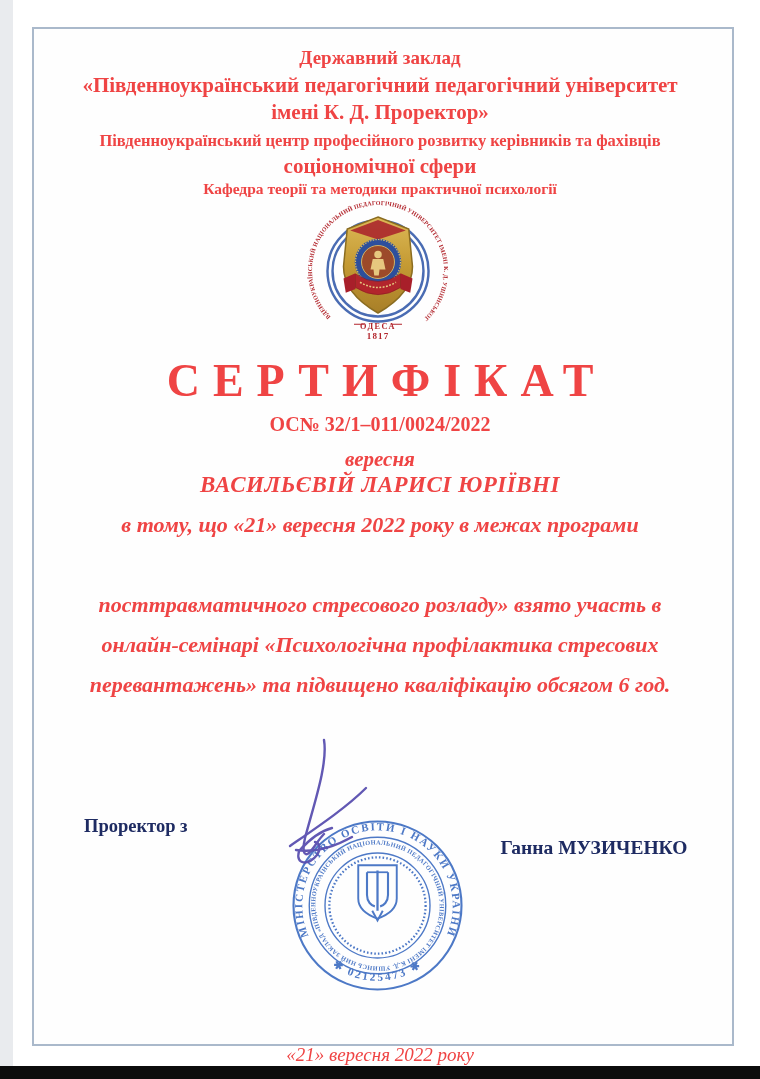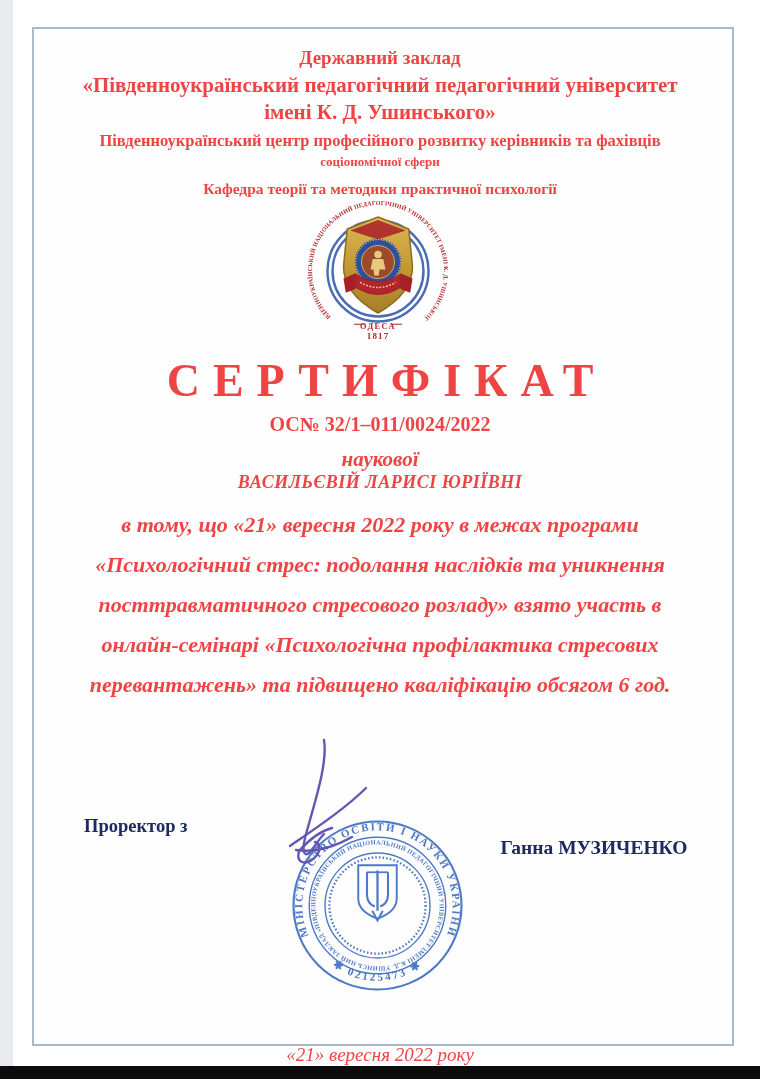--- a/index.html
+++ b/index.html
@@ -13,27 +13,27 @@
   .black-bar { position:absolute; left:0; bottom:0; width:760px; height:13px; background:#0c0c0c; }
   .frame {
     position:absolute; left:32px; top:27px; width:698px; height:1015px;
     border:2px solid #aab9cb; background:#fefefe;
   }
   .t { position:absolute; left:40px; width:680px; text-align:center; color:#ef4444; }
   .org1   { top:47px;  font-size:19px; font-weight:bold; }
   .org2   { top:73px;  font-size:21px; font-weight:bold; }
   .org3   { top:100px; font-size:21px; font-weight:bold; }
   .ctr1   { top:131px; font-size:16.5px; font-weight:bold; }
-  .ctr2   { top:154px; font-size:13px; font-weight:bold; }
+  .ctr2   { top:154px; font-size:21px; font-weight:bold; }
   .dept   { top:180px; font-size:15.5px; font-weight:bold; }
   .emblem { position:absolute; left:303px; top:196px; width:150px; height:150px; }
   .title  { top:354px; font-size:46px; font-weight:bold; letter-spacing:13px; padding-left:13px; box-sizing:border-box; }
   .number { top:413px; font-size:20px; font-weight:bold; }
   .issued { top:447px; font-size:21px; font-weight:bold; font-style:italic; }
-  .recip  { top:472px; font-size:18px; font-weight:bold; font-style:italic; letter-spacing:.5px; }
+  .recip  { top:472px; font-size:23px; font-weight:bold; font-style:italic; letter-spacing:.5px; }
   .bodyln { font-size:22px; font-weight:bold; font-style:italic; height:40px; }
   .b1 { top:512px; } .b2 { top:552px; } .b3 { top:592px; } .b4 { top:632px; } .b5 { top:672px; }
   .role {
     position:absolute; left:84px; top:813px; width:220px; text-align:left;
     color:#1e2b62; font-size:18.5px; font-weight:bold; line-height:27px;
   }
   .signer {
     position:absolute; left:468px; top:837px; width:252px; text-align:center;
     color:#1e2b62; font-size:19.5px; font-weight:bold;
   }
@@ -43,21 +43,21 @@
 </style>
 </head>
 <body>
 
 <div class="page">
   <div class="left-strip"></div>
   <div class="frame"></div>
 
   <div class="t org1">Державний заклад</div>
   <div class="t org2">«Південноукраїнський педагогічний педагогічний університет</div>
-  <div class="t org3">імені К. Д. Ушинського»</div>
+  <div class="t org3">імені К. Д. Проректор»</div>
   <div class="t ctr1">Південноукраїнський центр професійного розвитку керівників та фахівців</div>
   <div class="t ctr2">соціономічної сфери</div>
   <div class="t dept">Кафедра теорії та методики практичної психології</div>
 
   <svg class="emblem" viewBox="0 0 200 200" aria-hidden="true">
     <defs>
       <path id="embRing" d="M 37.8,162.2 A 88,88 0 1 1 162.2,162.2" fill="none"></path>
       <linearGradient id="gold" x1="0" y1="0" x2="0" y2="1">
         <stop offset="0" stop-color="#ddb957"></stop>
           <stop offset="0.5" stop-color="#c49a33"></stop>
@@ -82,25 +82,24 @@
     <path d="M146,110 L130,103 L130,124 L143,129 Z" fill="#a81f2a"></path>
     <path d="M70,104 Q100,124 130,104 L130,122 Q100,141 70,122 Z" fill="#b2252c" stroke="#8a1a22" stroke-width="0.8"></path>
     <path d="M76,115 q24,14 48,0" fill="none" stroke="#e6c87f" stroke-width="2" stroke-dasharray="2.5 2"></path>
     <text x="100" y="177" text-anchor="middle" font-size="11" font-weight="bold" fill="#b2252c" letter-spacing="2">ОДЕСА</text>
     <text x="100" y="190" text-anchor="middle" font-size="12" font-weight="bold" fill="#b2252c" letter-spacing="1.5">1817</text>
     <path d="M68,171 h14 M118,171 h14" stroke="#b2252c" stroke-width="1.5"></path>
   </svg>
 
   <div class="t title">СЕРТИФІКАТ</div>
   <div class="t number">ОС№ 32/1–011/0024/2022</div>
-  <div class="t issued">наукової</div>
+  <div class="t issued">вересня</div>
   <div class="t recip">ВАСИЛЬЄВІЙ ЛАРИСІ ЮРІЇВНІ</div>
 
   <div class="t bodyln b1">в тому, що «21» вересня 2022 року в межах програми</div>
-  <div class="t bodyln b2">«Психологічний стрес: подолання наслідків та уникнення</div>
   <div class="t bodyln b3">посттравматичного стресового розладу» взято участь в</div>
   <div class="t bodyln b4">онлайн-семінарі «Психологічна профілактика стресових</div>
   <div class="t bodyln b5">перевантажень» та підвищено кваліфікацію обсягом 6 год.</div>
 
   <div class="role">
     <div>Проректор з</div>
   </div>
   <div class="signer">Ганна МУЗИЧЕНКО</div>
 
   <svg class="stamp" viewBox="0 0 200 200" aria-hidden="true">

